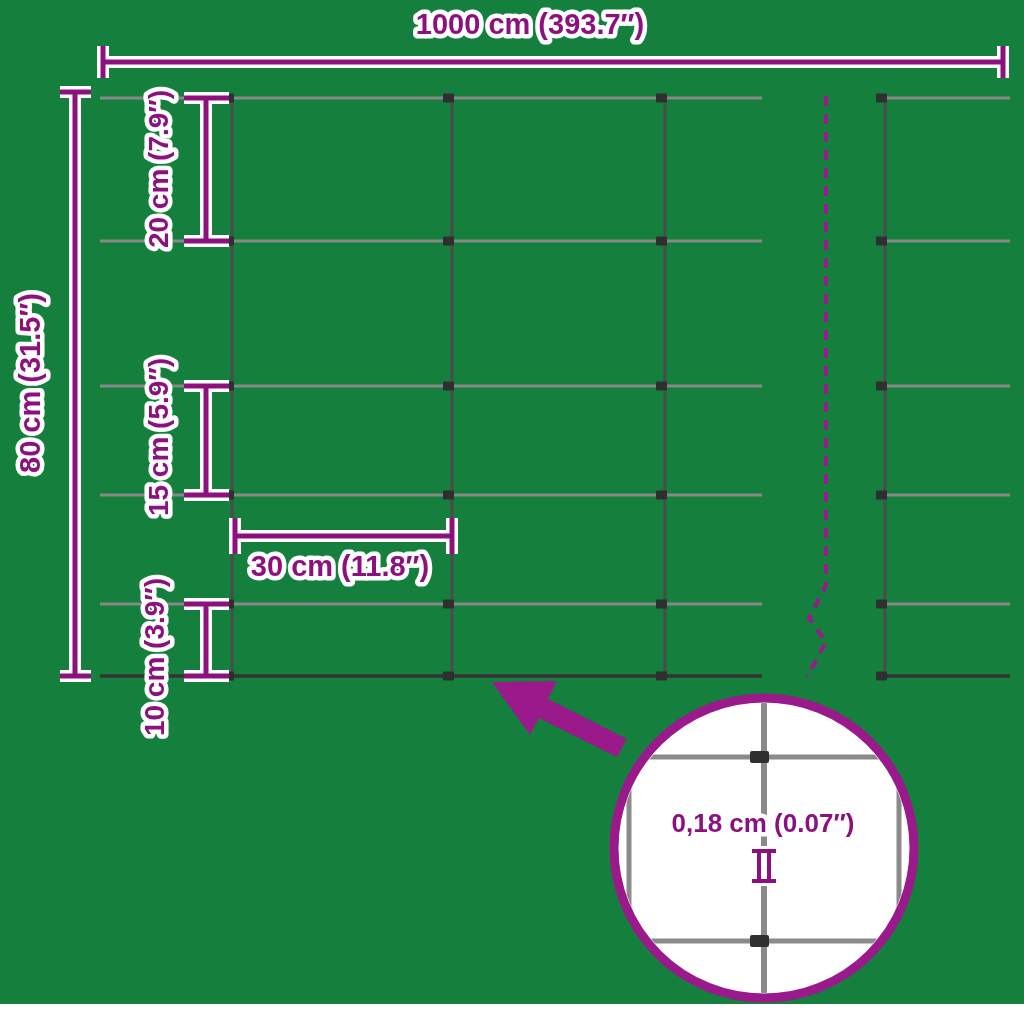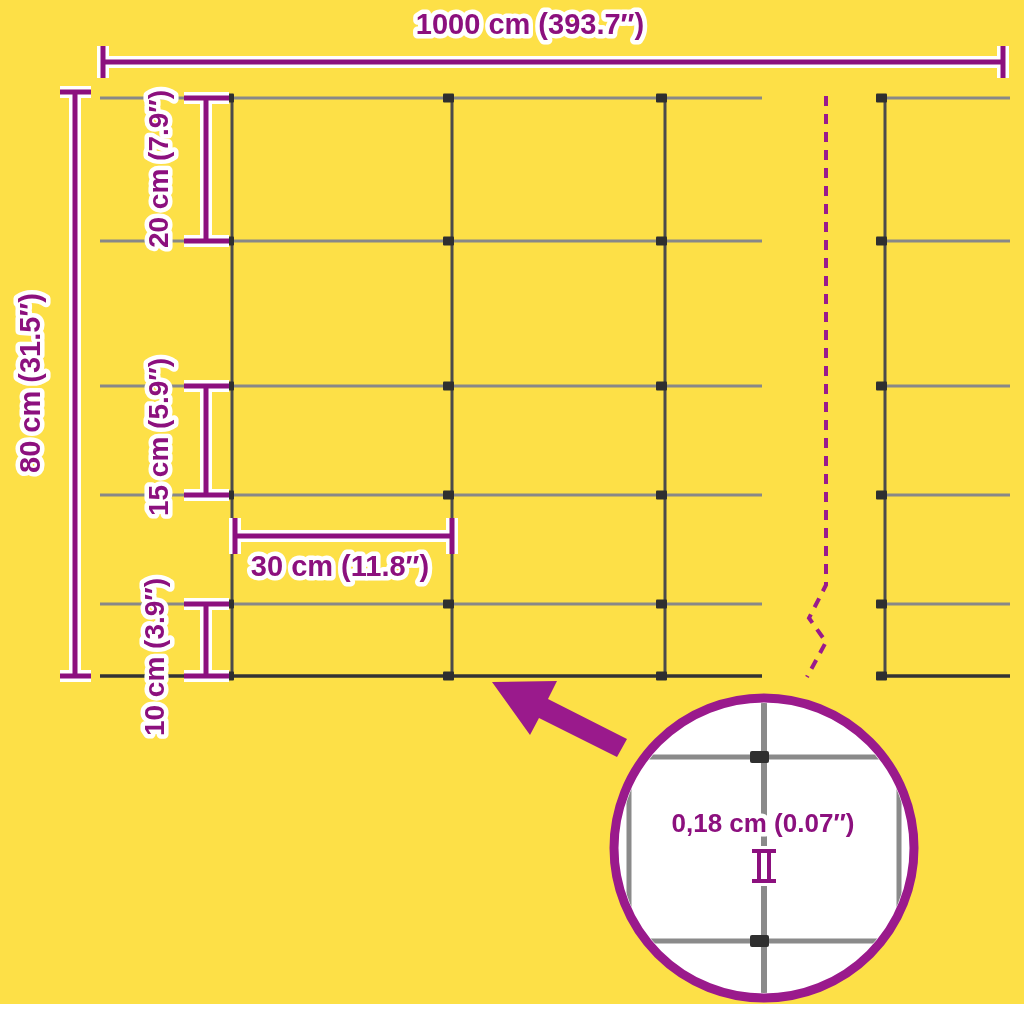--- a/index.html
+++ b/index.html
@@ -1,16 +1,16 @@
 <!DOCTYPE html>
 <html><head>
 <meta charset="utf-8">
 <style>
   html,body{margin:0;padding:0;background:#fff;}
-  .canvas{width:1024px;height:1004px;position:relative;background:#fde047;font-family:"Liberation Sans",sans-serif;}
+  .canvas{width:1024px;height:1004px;position:relative;background:#15803d;font-family:"Liberation Sans",sans-serif;}
   svg{display:block;}
   text{font-family:"Liberation Sans","DejaVu Sans",sans-serif;font-weight:bold;}
   .dim-label{fill:#8C107E;stroke:#ffffff;stroke-width:9px;paint-order:stroke;stroke-linejoin:round;}
   .halo{stroke:#ffffff;stroke-width:12;fill:none;}
   .dim{stroke:#8C107E;stroke-width:5;fill:none;}
   .wire-h{stroke:#888888;stroke-width:3;}
   .wire-bottom{stroke:#333333;stroke-width:3.5;}
   .wire-v{stroke:#4B4B4B;stroke-width:3;}
   .clamp{fill:#2F2F2F;}
   .zoom-wire{stroke:#8A8A8A;}

